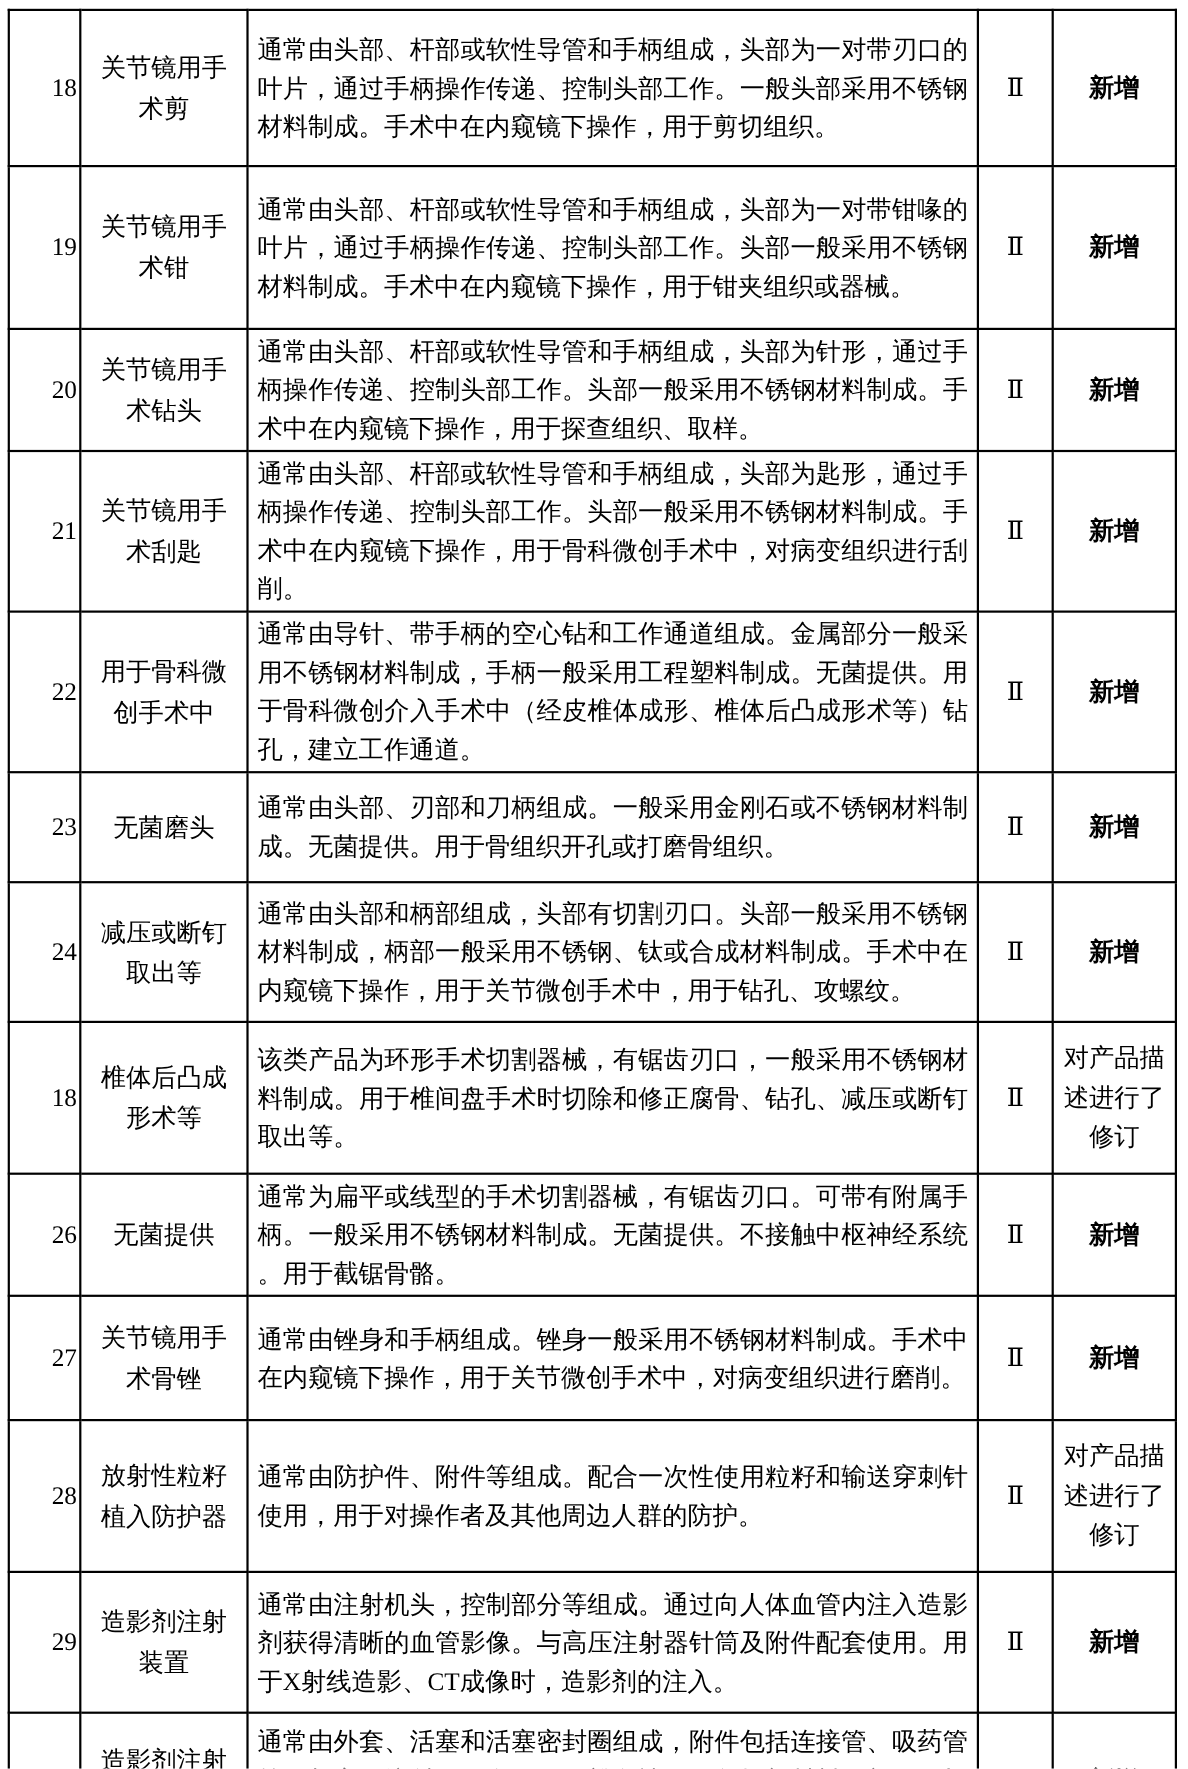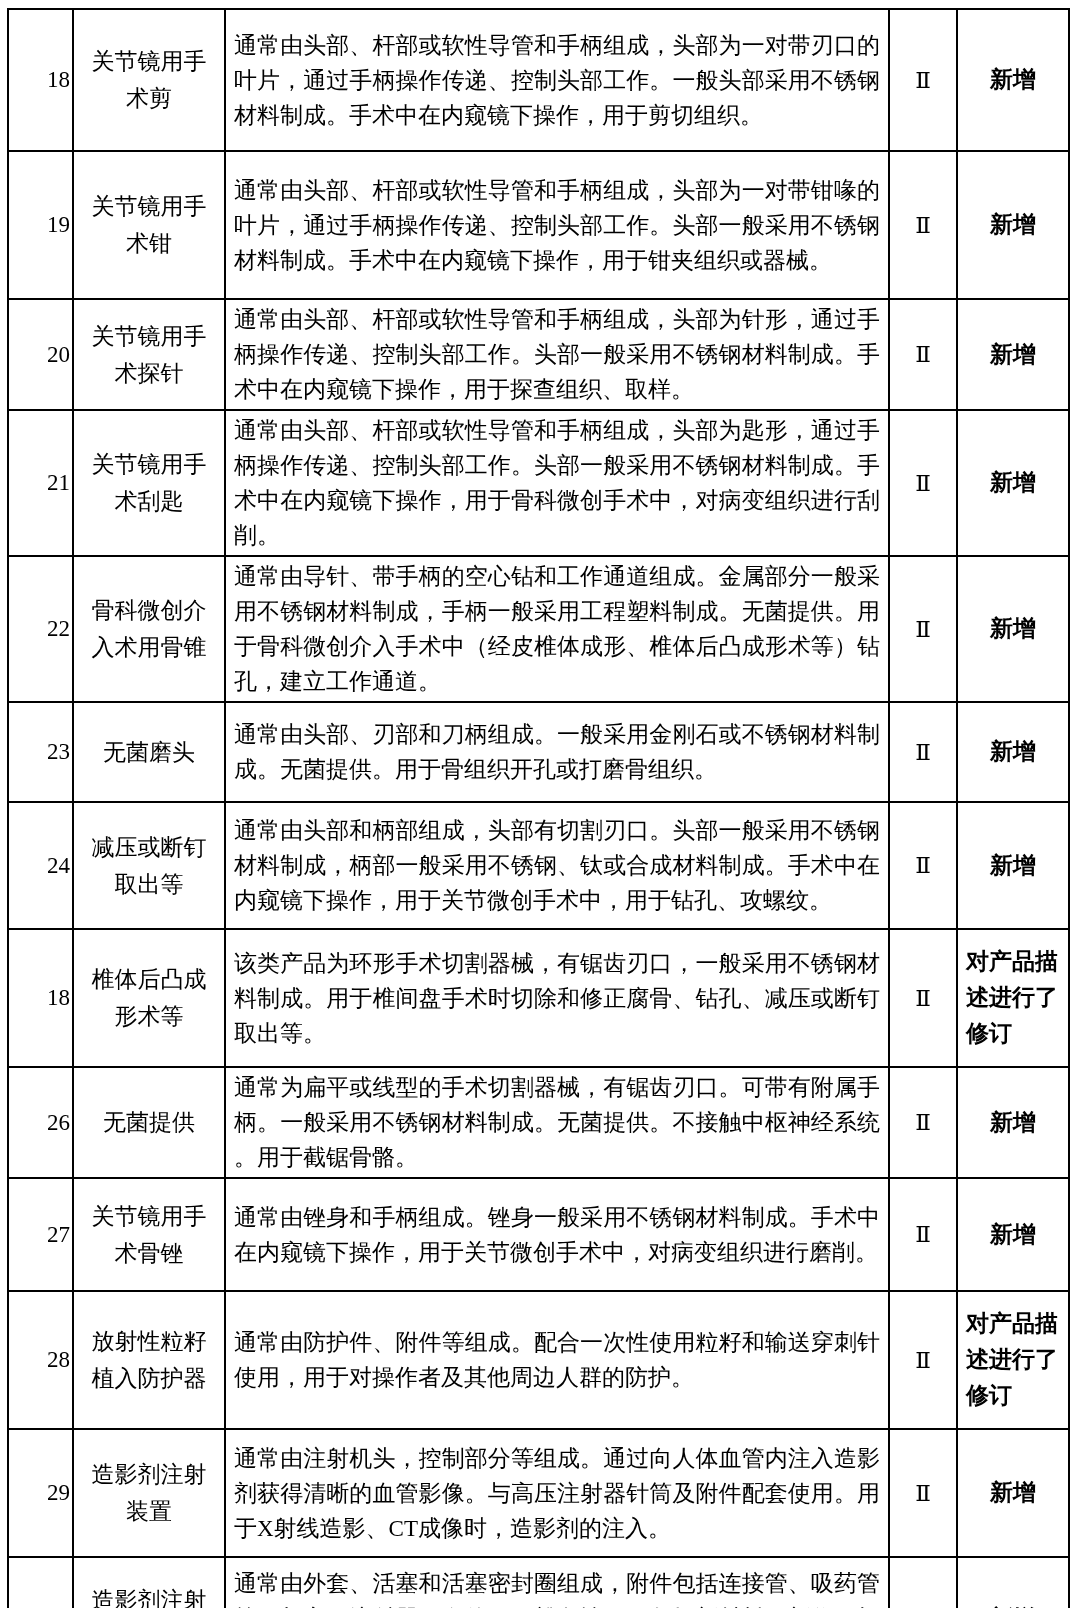--- a/index.html
+++ b/index.html
@@ -55,22 +55,22 @@
   td.c-status {
     font-size: 23px;
     line-height: 36px;
     padding: 14px 8px;
   }
   td.c-status[data-emphasis="strong"] {
     font-weight: bold;
     text-align: center;
   }
   td.c-status[data-emphasis="normal"] {
-    font-weight: bold;
-    text-align: left;
+    font-weight: normal;
+    text-align: center;
     line-break: anywhere;
     word-break: break-all;
     border-radius: 24px;
   }
   
   tr.r0  { height: 142px; }
   tr.r1  { height: 148px; }
   tr.r2  { height: 110px; }
   tr.r3  { height: 142px; }
   tr.r4  { height: 145px; }
@@ -105,35 +105,35 @@
       </tr>
       <tr class="r1">
         <td class="c-num">19</td>
         <td class="c-name">关节镜用手术钳</td>
         <td class="c-desc">通常由头部、杆部或软性导管和手柄组成，头部为一对带钳喙的叶片，通过手柄操作传递、控制头部工作。头部一般采用不锈钢材料制成。手术中在内窥镜下操作，用于钳夹组织或器械。</td>
         <td class="c-cat">Ⅱ</td>
         <td class="c-status" data-emphasis="strong">新增</td>
       </tr>
       <tr class="r2">
         <td class="c-num">20</td>
-        <td class="c-name">关节镜用手术探针</td>
+        <td class="c-name">关节镜用手术钻头</td>
         <td class="c-desc">通常由头部、杆部或软性导管和手柄组成，头部为针形，通过手柄操作传递、控制头部工作。头部一般采用不锈钢材料制成。手术中在内窥镜下操作，用于探查组织、取样。</td>
         <td class="c-cat">Ⅱ</td>
         <td class="c-status" data-emphasis="strong">新增</td>
       </tr>
       <tr class="r3">
         <td class="c-num">21</td>
         <td class="c-name">关节镜用手术刮匙</td>
         <td class="c-desc">通常由头部、杆部或软性导管和手柄组成，头部为匙形，通过手柄操作传递、控制头部工作。头部一般采用不锈钢材料制成。手术中在内窥镜下操作，用于骨科微创手术中，对病变组织进行刮削。</td>
         <td class="c-cat">Ⅱ</td>
         <td class="c-status" data-emphasis="strong">新增</td>
       </tr>
       <tr class="r4">
         <td class="c-num">22</td>
-        <td class="c-name">骨科微创介入术用骨锥</td>
+        <td class="c-name">用于骨科微创手术中</td>
         <td class="c-desc">通常由导针、带手柄的空心钻和工作通道组成。金属部分一般采用不锈钢材料制成，手柄一般采用工程塑料制成。无菌提供。用于骨科微创介入手术中（经皮椎体成形、椎体后凸成形术等）钻孔，建立工作通道。</td>
         <td class="c-cat">Ⅱ</td>
         <td class="c-status" data-emphasis="strong">新增</td>
       </tr>
       <tr class="r5">
         <td class="c-num">23</td>
         <td class="c-name">无菌磨头</td>
         <td class="c-desc">通常由头部、刃部和刀柄组成。一般采用金刚石或不锈钢材料制成。无菌提供。用于骨组织开孔或打磨骨组织。</td>
         <td class="c-cat">Ⅱ</td>
         <td class="c-status" data-emphasis="strong">新增</td>

